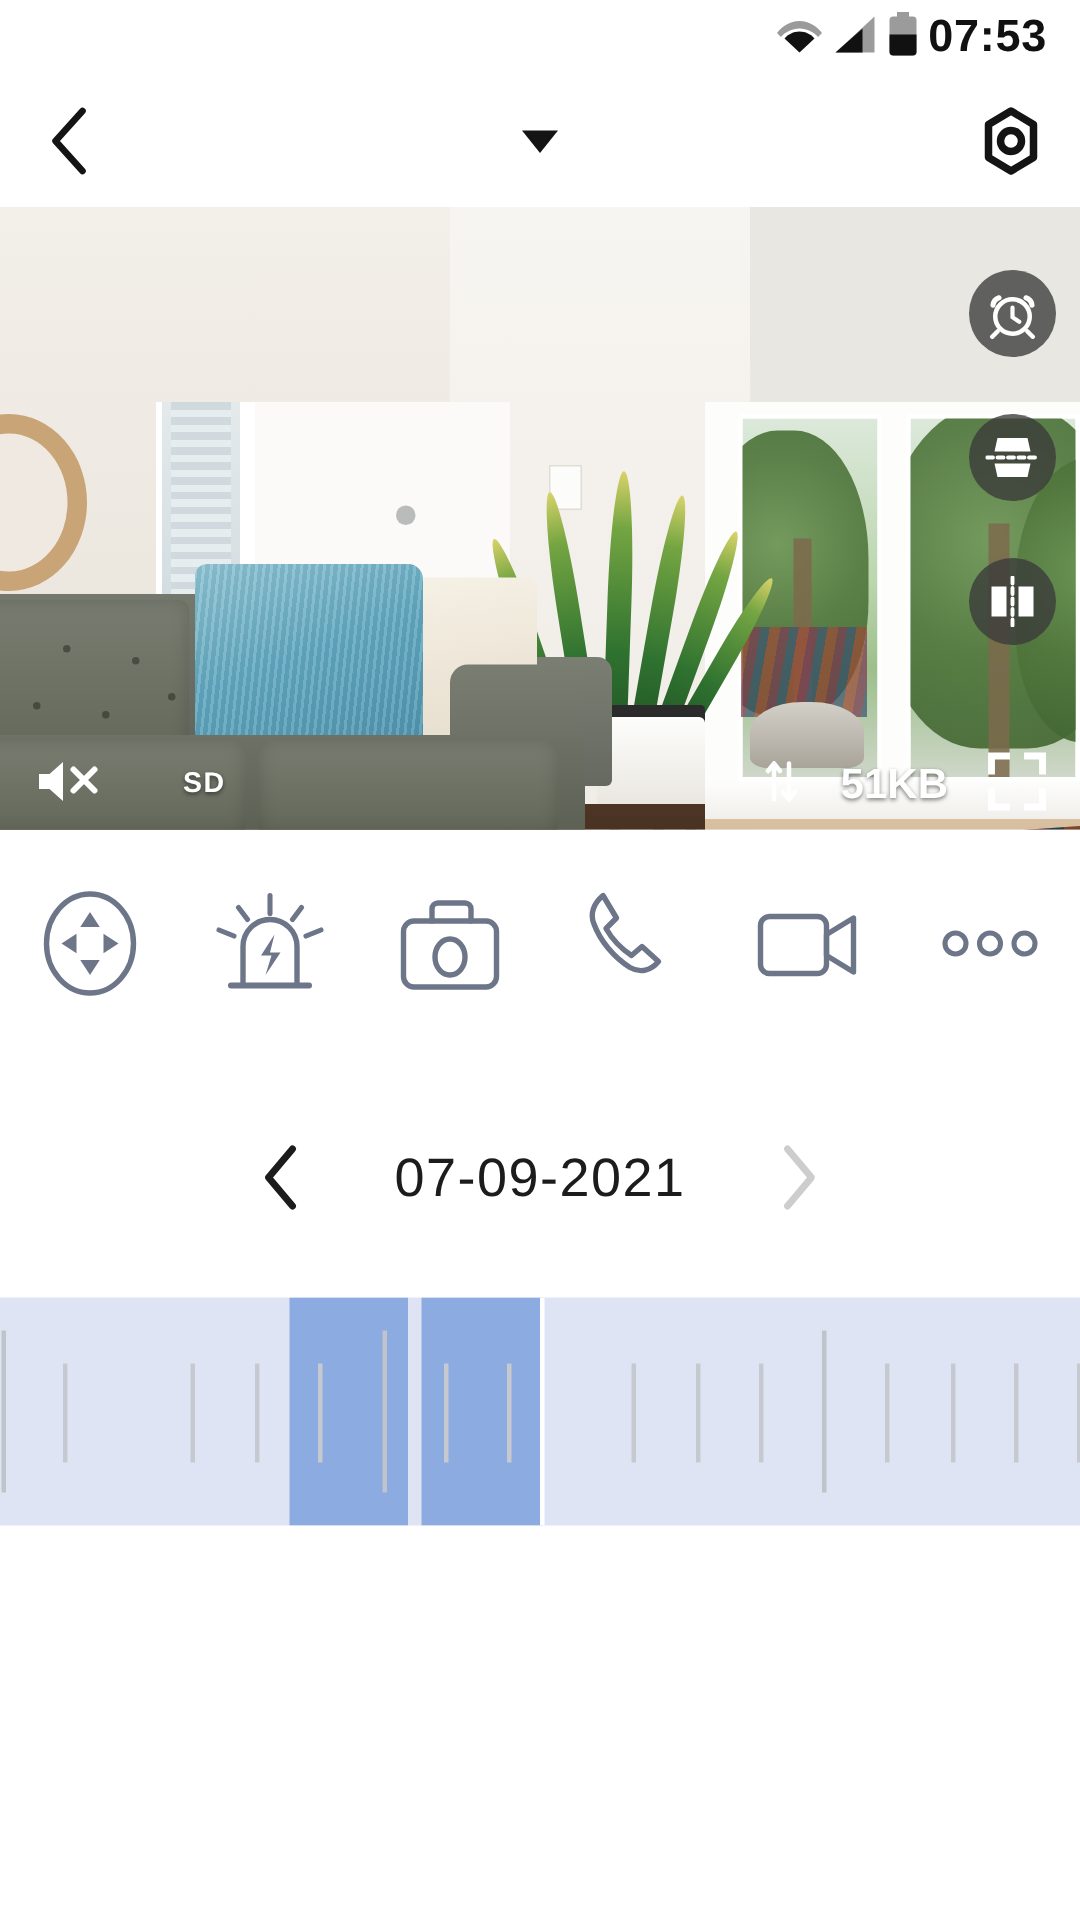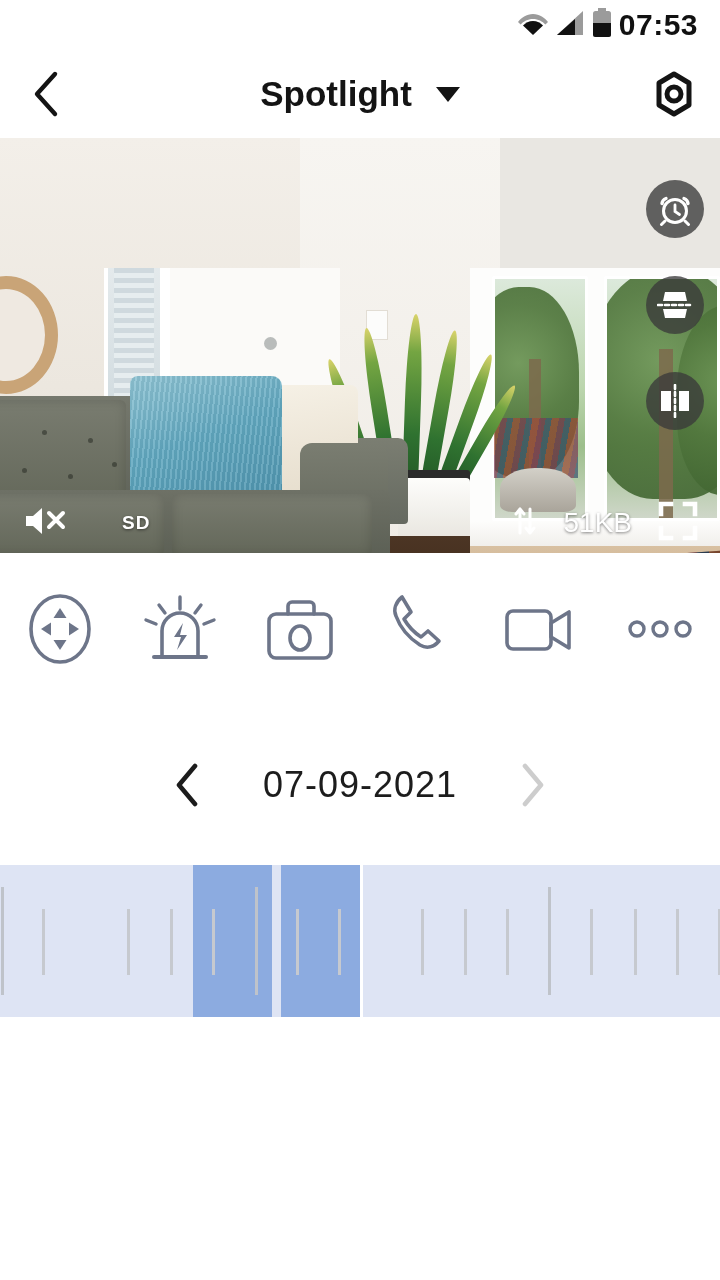--- a/index.html
+++ b/index.html
@@ -225,21 +225,21 @@
 
   
   .voverlay{
     position:absolute; left:0; right:0; bottom:0; height:60px;
     display:flex; align-items:center; z-index:7;
     padding:0 22px; color:#fff;
   }
   .vo-sd{ font-size:19px; font-weight:bold; margin-left:52px; letter-spacing:1px;
           text-shadow:0 1px 3px rgba(0,0,0,.5); }
   .vo-right{ margin-left:auto; display:flex; align-items:center; gap:26px; }
-  .vo-kb{ font-size:28px; font-weight:normal; text-shadow:0 1px 3px rgba(0,0,0,.5); }
+  .vo-kb{ font-size:28px; font-weight:bold; text-shadow:0 1px 3px rgba(0,0,0,.5); }
 
   
   .toolbar{
     width:100%; height:152px;
     display:flex; align-items:center;
     background:#fff;
   }
   .tb-item{
     flex:1; height:100%;
     display:flex; align-items:center; justify-content:center;
@@ -298,21 +298,20 @@
   <span class="sb-time">07:53</span>
 </div>
 
 <div class="header">
   <div class="hdr-back">
     <svg width="32" height="48" viewBox="0 0 32 48">
       <path d="M26 4L8 24l18 20" fill="none" stroke="#141414" stroke-width="4.4" stroke-linecap="round" stroke-linejoin="round"></path>
     </svg>
   </div>
   <div class="hdr-center">
-    <span class="hdr-title">Spotlight</span>
     <span class="caret-down"></span>
   </div>
   <div class="hdr-settings">
     <svg width="44" height="48" viewBox="0 0 44 48">
       <path d="M22 4l15 9v22l-15 9-15-9V13z" fill="none" stroke="#141414" stroke-width="5" stroke-linejoin="round"></path>
       <circle cx="22" cy="24" r="7" fill="none" stroke="#141414" stroke-width="5"></circle>
     </svg>
   </div>
 </div>
 

